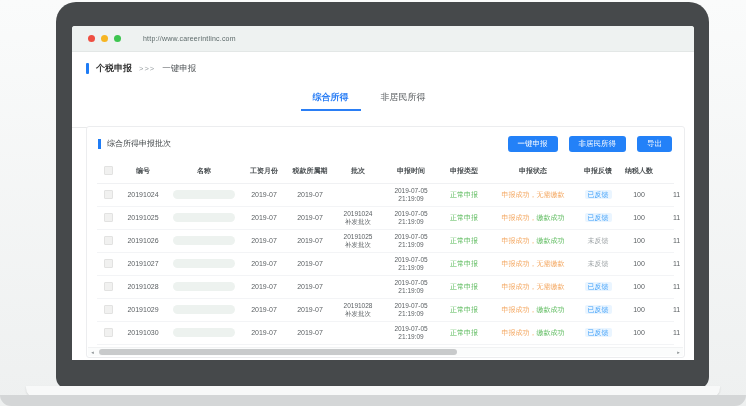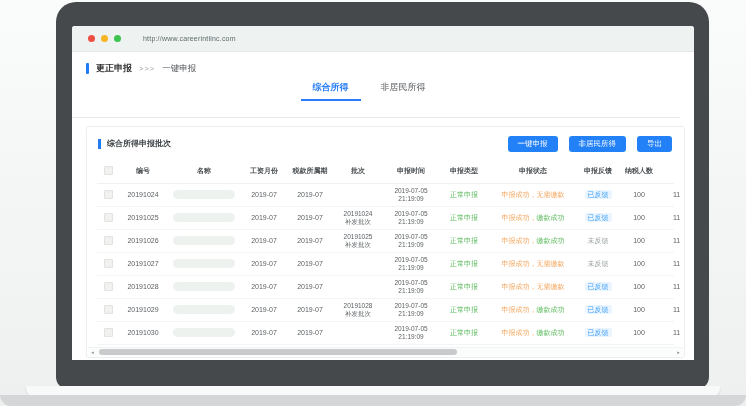--- a/index.html
+++ b/index.html
@@ -36,39 +36,39 @@
   .dot { width:7px; height:7px; border-radius:50%; }
   .url { font-size:7px; color:#5d6a6a; letter-spacing:.2px; }
   
   .crumb { display:flex; align-items:center; padding:10px 0 0 14px; gap:7px; }
   .vbar { width:3px; height:11px; background:#1f7cf5; border-radius:1px; }
   .crumb-section { font-size:9px; font-weight:bold; color:#333; }
   .crumb-sep { font-size:7.5px; color:#9aa0a3; letter-spacing:1px; }
   .crumb-page { font-size:8.5px; color:#4a4f52; }
   
   .tabs {
-    display:flex; justify-content:center; gap:24px; 
+    display:flex; justify-content:center; gap:24px; margin-top:10px;
     border-bottom:1px solid #e9eaeb; padding-bottom:16px; transform:translateX(-14px);
   }
   .tab {
     font-size:9px; color:#55595c; padding:6px 4px 7px; cursor:pointer; position:relative;
   }
   .tab.active { color:#2a7ef5; font-weight:bold; }
   .tab.active::after {
     content:""; position:absolute; left:-8px; right:-8px; bottom:0; height:2px; background:#2a7ef5;
   }
   
   .panel {
     position:absolute; left:14px; right:9px; top:100px; bottom:2px;
     border:1px solid #ecedef; border-radius:3px; background:#fff; overflow:hidden;
   }
   .panel-head { display:flex; align-items:center; padding:9px 12px 5px 11px; }
   .panel-title-wrap { display:flex; align-items:center; gap:6px; }
   .vbar2 { width:3px; height:10px; background:#1f7cf5; }
-  .panel-title { font-size:8px; font-weight:bold; color:#3f4447; }
+  .panel-title { font-size:8px; font-weight:normal; color:#3f4447; }
   .actions { margin-left:auto; display:flex; gap:11px; }
   .btn {
     background:#2381f8; color:#fff; border:none; border-radius:3px;
     font-size:7.5px; font-family:inherit; padding:4px 10px; cursor:pointer; line-height:1;
   }
   
   .table { padding:2px 10px 0; overflow:hidden; }
   .tr {
     display:flex; align-items:center; height:23px;
     border-bottom:1px solid #f3f4f6; white-space:nowrap;
@@ -112,21 +112,21 @@
     <div class="dots">
       <span class="dot" style="background: rgb(238, 79, 66);"></span>
       <span class="dot" style="background: rgb(246, 181, 34);"></span>
       <span class="dot" style="background: rgb(61, 197, 80);"></span>
     </div>
     <span class="url">http://www.careerintlinc.com</span>
   </div>
 
   <div class="crumb">
     <span class="vbar"></span>
-    <span class="crumb-section">更正申报</span>
+    <span class="crumb-section">个税申报</span>
     <span class="crumb-sep">&gt;&gt;&gt;</span>
     <span class="crumb-page">一键申报</span>
   </div>
 
   <div class="tabs">
       <div class="tab active">综合所得</div>
       <div class="tab">非居民所得</div>
     </div>
 
   <div class="panel">

